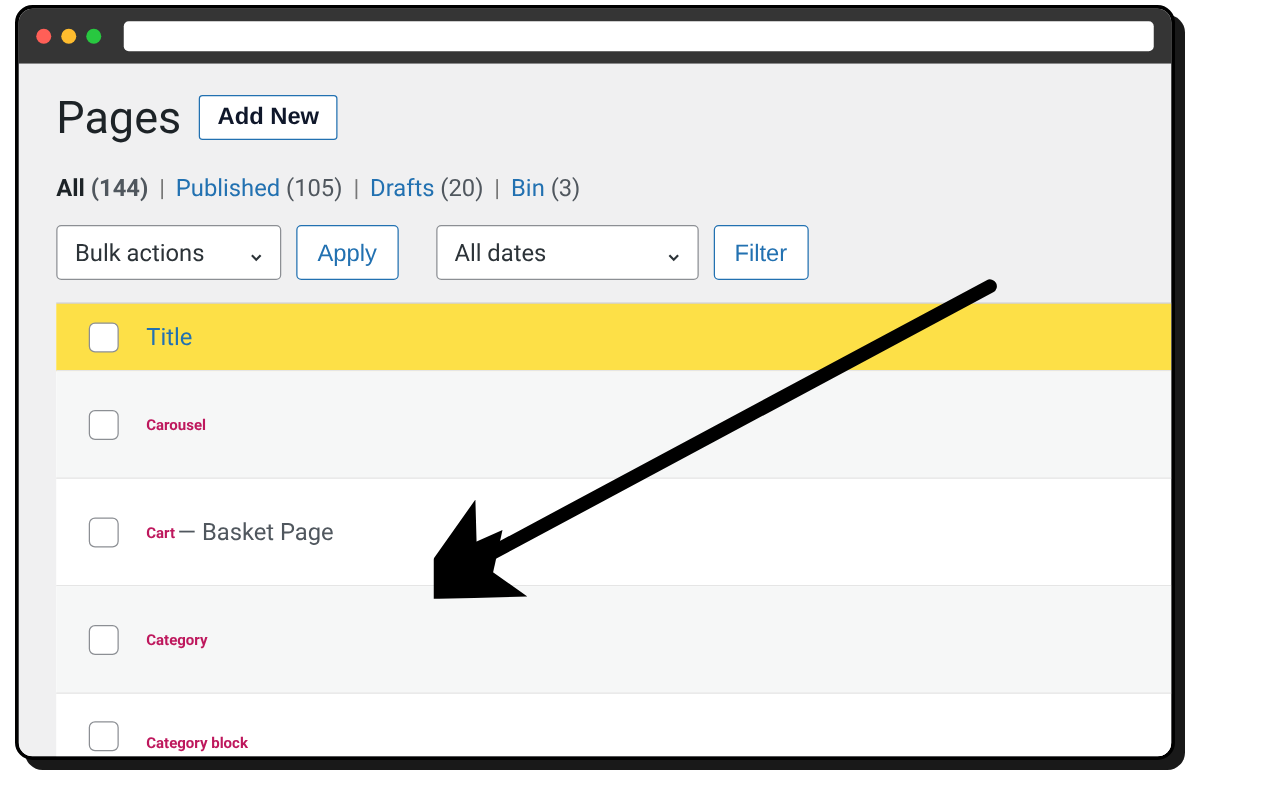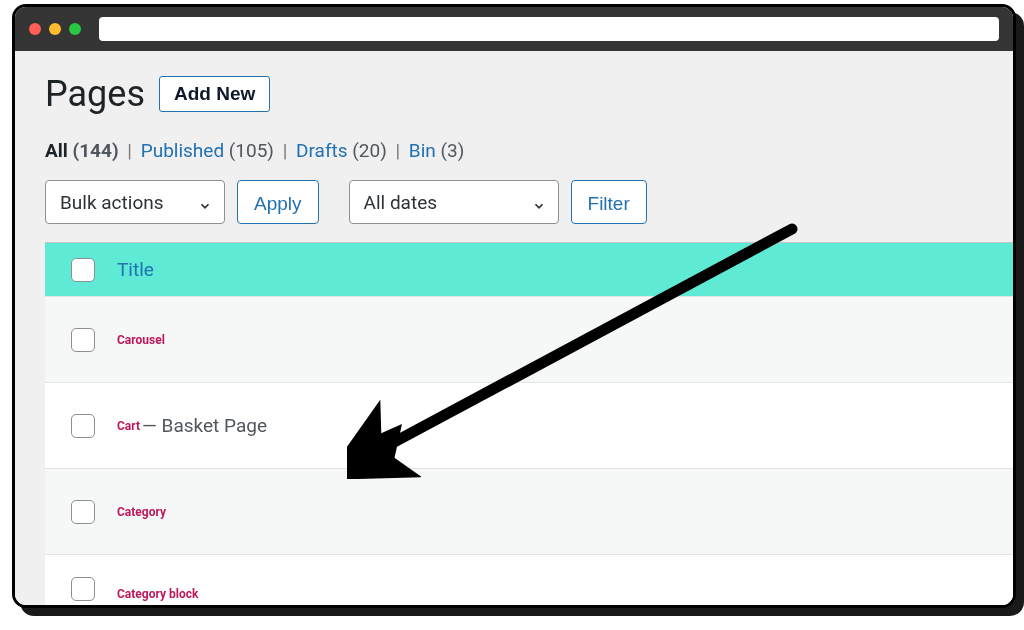--- a/index.html
+++ b/index.html
@@ -1,20 +1,20 @@
 <!DOCTYPE html>
 <html><head>
 <meta charset="utf-8">
 <style>
   * { box-sizing: border-box; margin: 0; padding: 0; }
   html, body { width: 1024px; height: 630px; font-family: -apple-system, BlinkMacSystemFont, "Segoe UI", Roboto, sans-serif; }
   body { background: #ffffff; }
 
   .window {
-    width: 1004px;
+    width: 928px;
     margin: 4px 0 0 12px;
     border: 3px solid #000;
     border-radius: 14px;
     overflow: hidden;
     box-shadow: 8px 8px 0 0 rgba(0,0,0,0.9);
     background: #fff;
     height: 604px;
     position: relative;
   }
 
@@ -120,21 +120,21 @@
     width: 100%;
   }
   .list-row, .list-header {
     display: flex;
     align-items: center;
     padding: 0 0 0 26px;
     border-bottom: 1px solid #e5e5e5;
   }
   .list-header {
     height: 54px;
-    background: #5eead4;
+    background: #fde047;
   }
   .list-row {
     height: 86px;
   }
   .list-row.alt { background: #f6f7f7; }
   .list-row.last { border-bottom: none; height: 50px; align-items: flex-end; padding-bottom: 4px;}
   .cb {
     width: 24px; height: 24px;
     border: 1.5px solid #8c8f94;
     border-radius: 5px;

